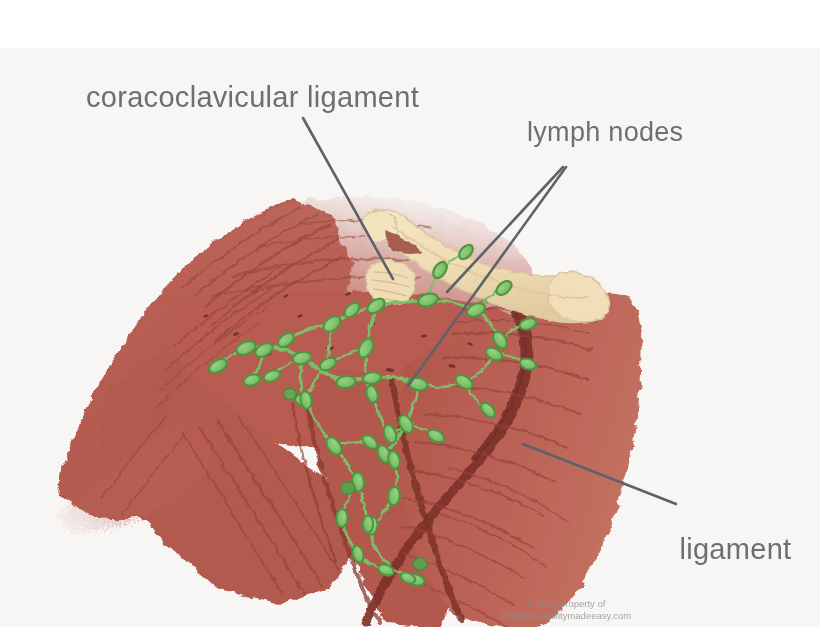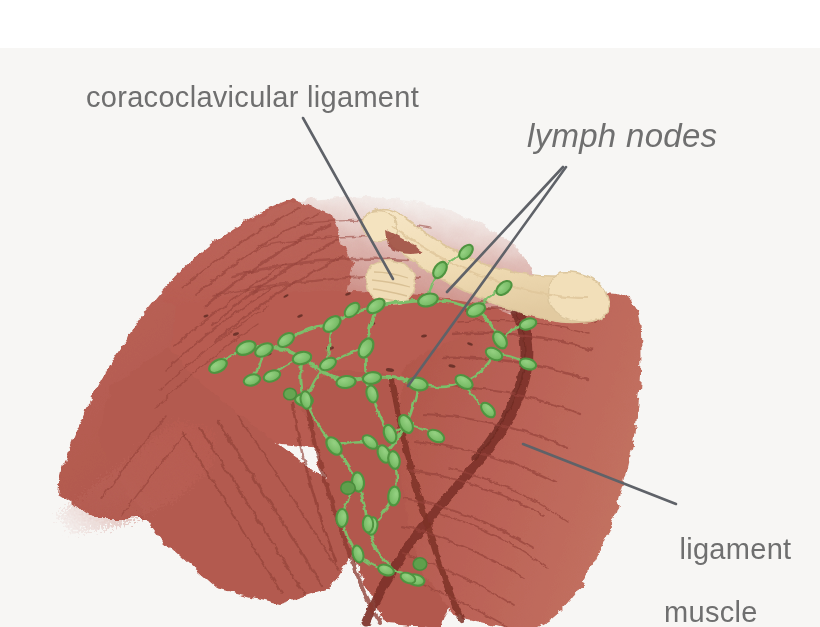--- a/index.html
+++ b/index.html
@@ -33,22 +33,21 @@
     line-height: 1.08;
   }
   #label-coracoclavicular {
     left: 86px;
     top: 34px;
     font-size: 29px;
   }
   #label-lymph-nodes {
     left: 527px;
     top: 70px;
-    font-size: 33px;
-    font-style: italic;
+    font-size: 27px;
   }
   #label-pectoral {
     left: 646px;
     top: 455px;
     font-size: 29px;
     text-align: left;
   }
   #label-pectoral .l2 {
     display: block;
     margin-left: 18px;
@@ -398,17 +397,20 @@
       <line x1="523" y1="396" x2="676" y2="456"></line>
     </g>
   </svg>
 
   <div class="label" id="label-coracoclavicular">coracoclavicular ligament</div>
 
   <div class="label" id="label-lymph-nodes">lymph nodes</div>
 
   <div class="label" id="label-pectoral">
     <span class="l1">ligament</span>
-    <span class="l2">muscle</span>
   </div>
 
+  <div id="watermark">
+    <span class="w1">© 2013 property of</span>
+    <span class="w2">militarydisabilitymadeeasy.com</span>
+  </div>
 
 </div>
 
 </body></html>

